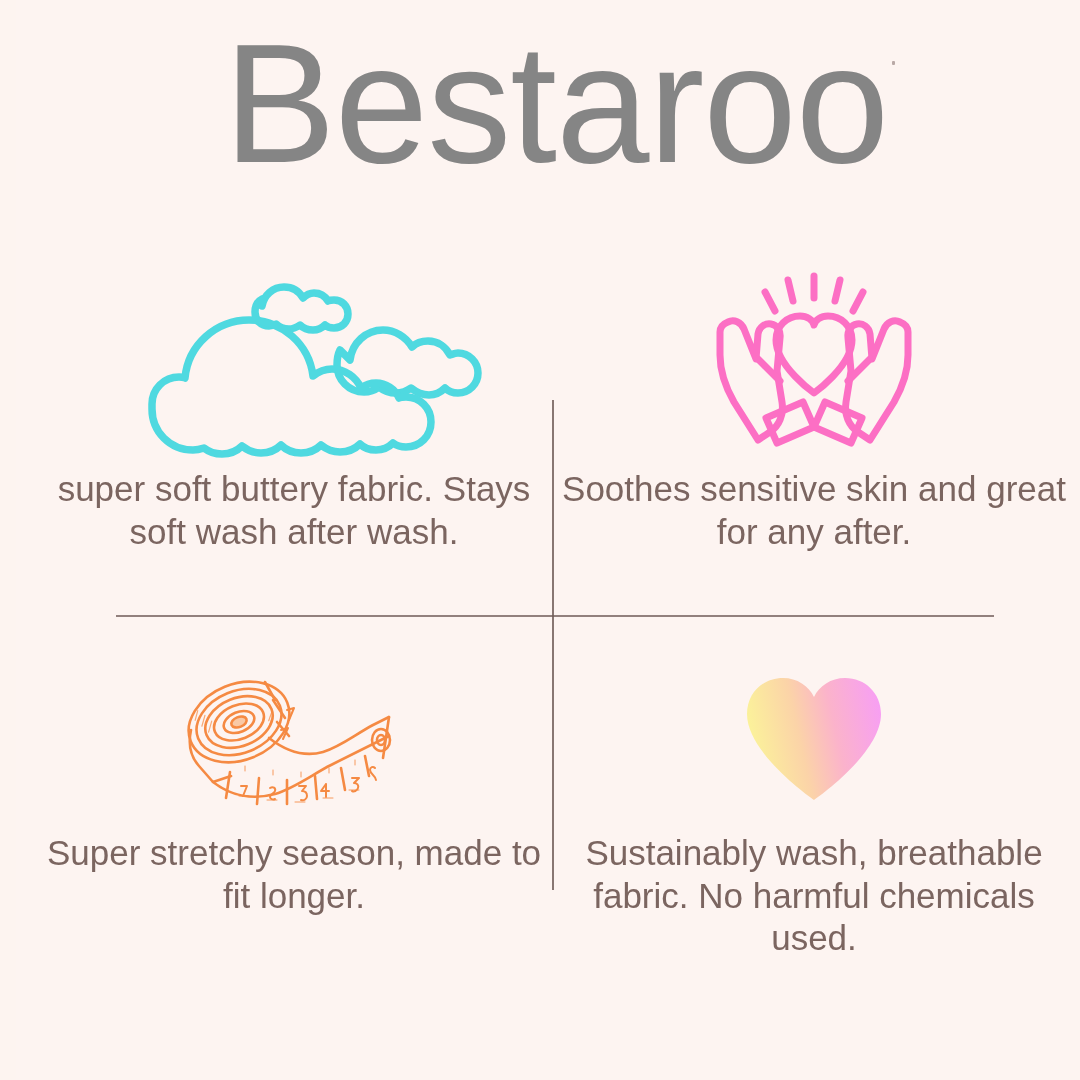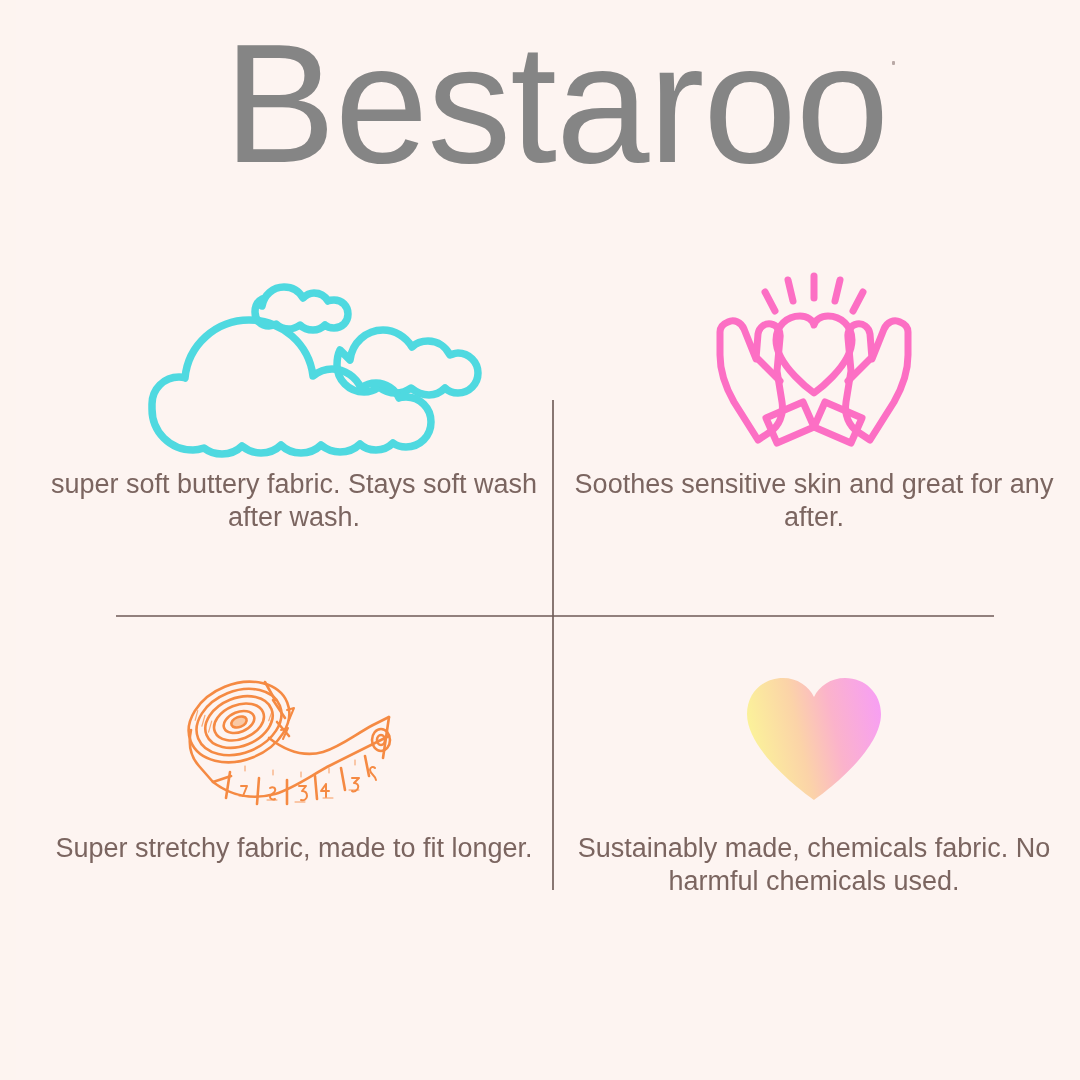--- a/index.html
+++ b/index.html
@@ -74,21 +74,21 @@
     display: flex;
     align-items: flex-end;
     justify-content: center;
   }
   .cell-text {
     position: absolute;
     left: 0;
     width: 100%;
     text-align: center;
     color: #7b6560;
-    font-size: 27px;
+    font-size: 35px;
     line-height: 1.22;
     font-weight: 400;
   }
 
   
   #cell-tl { left: 20px;  top: 250px; width: 516px; height: 330px; }
   #cell-tr { left: 540px; top: 250px; width: 516px; height: 330px; }
   #cell-bl { left: 20px;  top: 630px; width: 516px; height: 340px; }
   #cell-br { left: 540px; top: 630px; width: 516px; height: 340px; }
 
@@ -211,33 +211,33 @@
           <path d="M118 40l7-2-5 12"></path>
           <path d="M112 60l7-2-5 11"></path>
         </g>
 
         <g stroke-width="1" opacity=".85">
           <path d="M70 126h10M98 130h10M126 132h10M154 128h10M180 120h10"></path>
           <path d="M76 96v5M104 100v5M132 102v5M160 98v5M186 90v5"></path>
         </g>
       </svg>
     </div>
-    <div class="cell-text">Super stretchy fabric, made to fit longer.</div>
+    <div class="cell-text">Super stretchy season, made to fit longer.</div>
   </div>
 
   <div class="cell" id="cell-br">
     <div class="cell-icon">
       <svg width="150" height="140" viewBox="0 0 150 140">
         <defs>
           <linearGradient id="heartGrad" x1="0" y1="0.35" x2="1" y2="0.15">
             <stop offset="0%" stop-color="#fbf29a"></stop>
             <stop offset="35%" stop-color="#fbd3a8"></stop>
             <stop offset="62%" stop-color="#fbb3cb"></stop>
             <stop offset="100%" stop-color="#f79ef5"></stop>
           </linearGradient>
         </defs>
         <path d="M75 130C75 130 8 84 8 44 8 23 24 8 44 8c14 0 26 8 31 19 5-11 17-19 31-19 20 0 36 15 36 36 0 40-67 86-67 86z" fill="url(#heartGrad)"></path>
       </svg>
     </div>
-    <div class="cell-text">Sustainably made, chemicals fabric. No harmful chemicals used.</div>
+    <div class="cell-text">Sustainably wash, breathable fabric. No harmful chemicals used.</div>
   </div>
 
 </div>
 
 </body></html>

